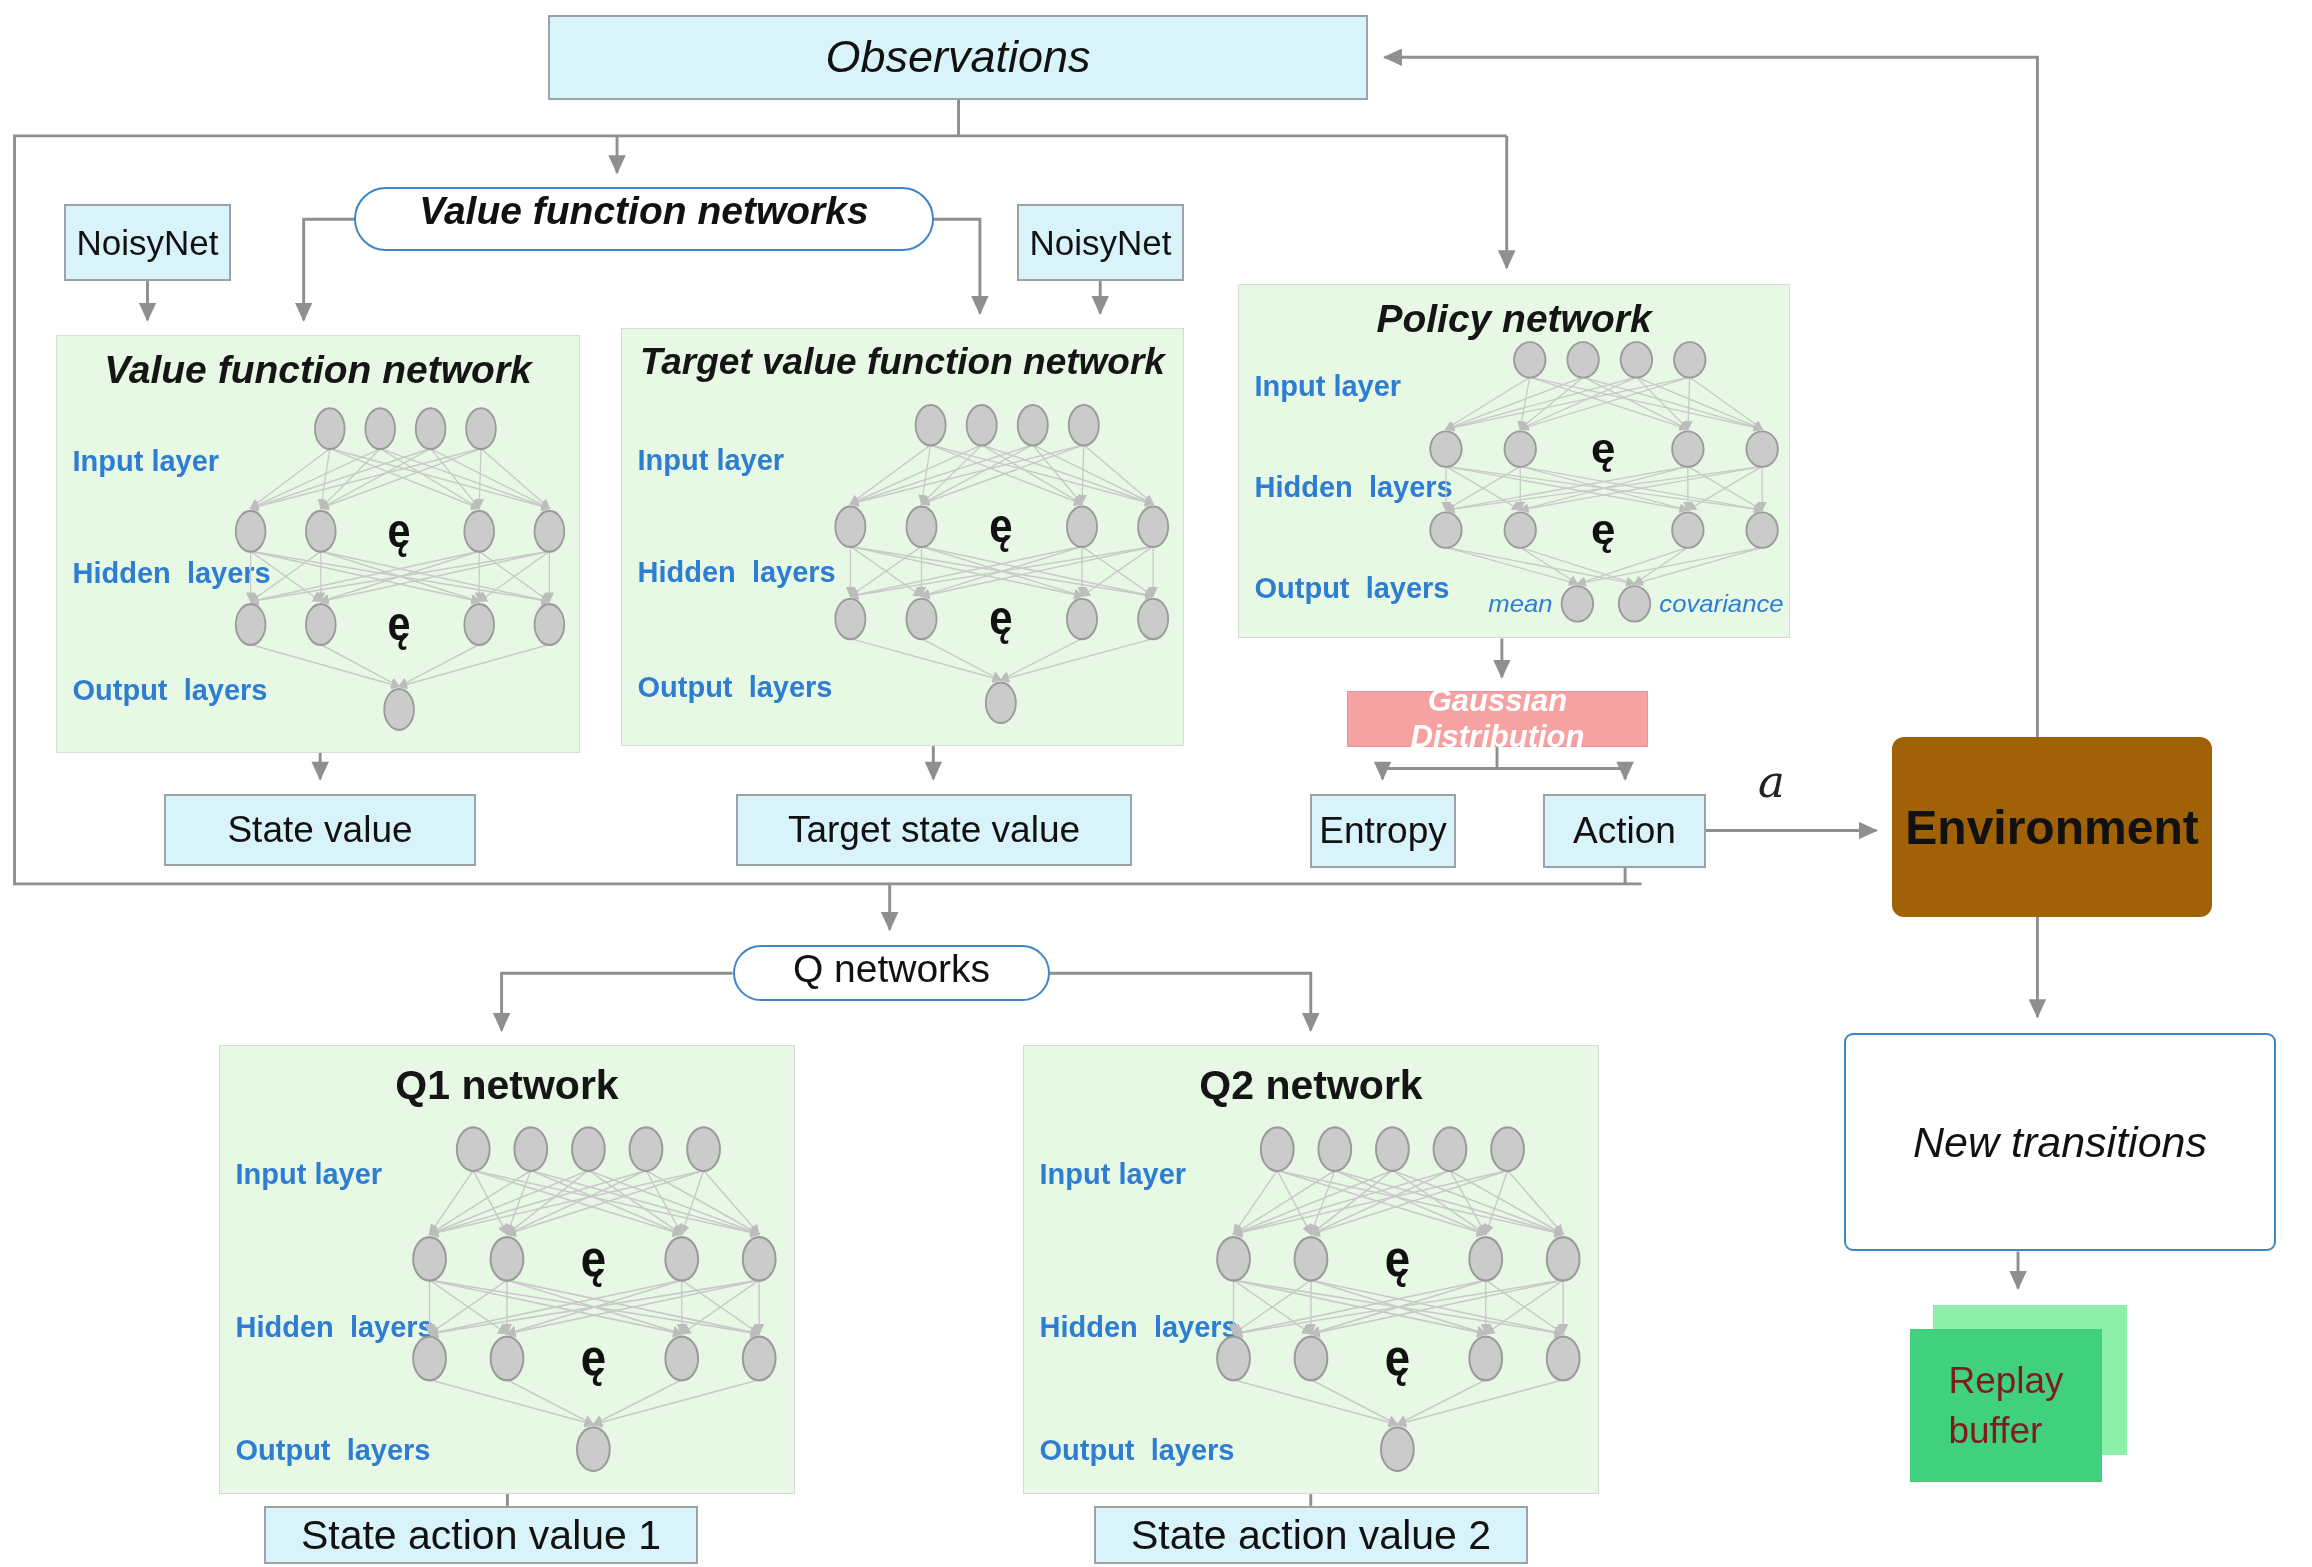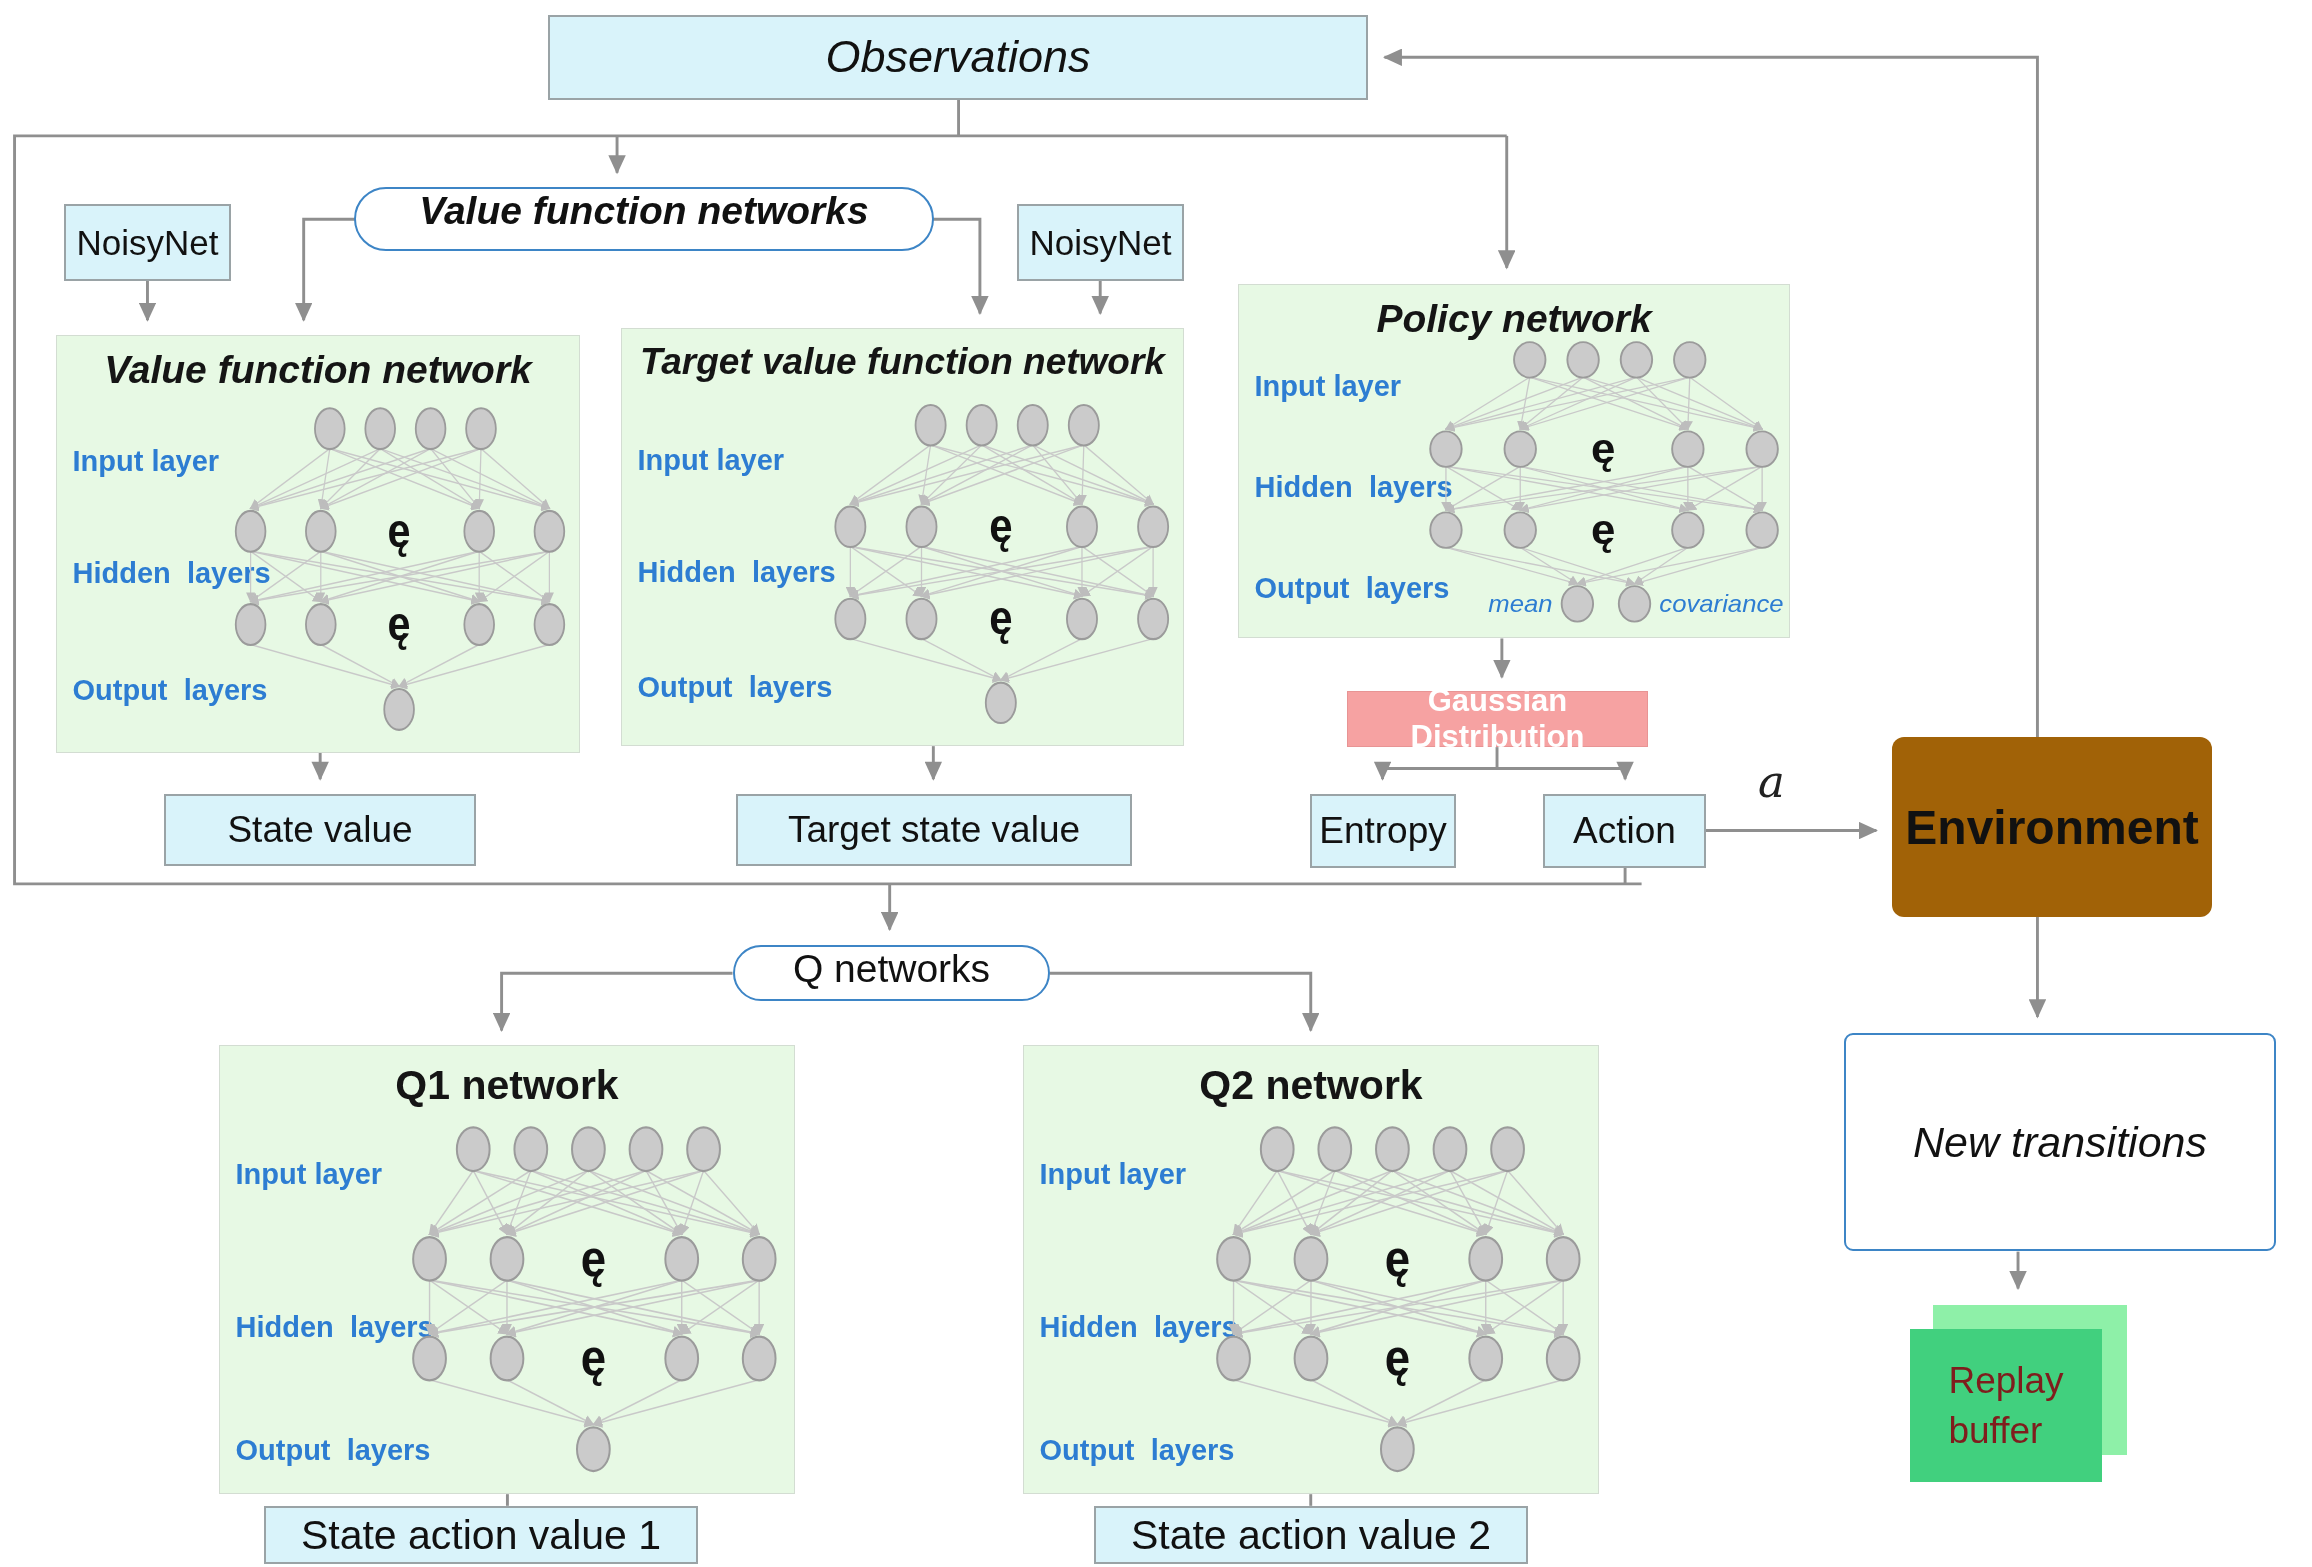--- a/index.html
+++ b/index.html
@@ -279,21 +279,21 @@
         <ellipse cx="396" cy="222" rx="16.5" ry="19.5" fill="#cbcbcb" stroke="#9b9b9b" stroke-width="2"></ellipse>
         <ellipse cx="202" cy="303" rx="16.5" ry="19.5" fill="#cbcbcb" stroke="#9b9b9b" stroke-width="2"></ellipse>
         <ellipse cx="262" cy="303" rx="16.5" ry="19.5" fill="#cbcbcb" stroke="#9b9b9b" stroke-width="2"></ellipse>
         <text x="229" y="148" text-anchor="middle" font-size="46" font-weight="bold" fill="#111">ę</text>
         <text x="229" y="237" text-anchor="middle" font-size="46" font-weight="bold" fill="#111">ę</text>
         <text x="176" y="312" text-anchor="end" font-size="27" font-style="italic" fill="#2d7dd2">mean</text>
         <text x="288" y="312" text-anchor="start" font-size="27" font-style="italic" fill="#2d7dd2">covariance</text>
       </svg>
   </div>
 
-  <div class="box gauss" style="left:1347px;top:691px;width:301px;height:56px;">
+  <div class="box gauss" style="left:1347px;top:691px;width:301px;height:56px;font-style:italic;">
     <span>Gaussian Distribution</span>
   </div>
   <div class="box cyan cyanlabel" style="left:1310px;top:794px;width:146px;height:74px;">
     <span>Entropy</span>
   </div>
   <div class="box cyan cyanlabel" style="left:1543px;top:794px;width:163px;height:74px;">
     <span>Action</span>
   </div>
   <span class="alabel" style="left:1758px;top:755px;">a</span>
 

